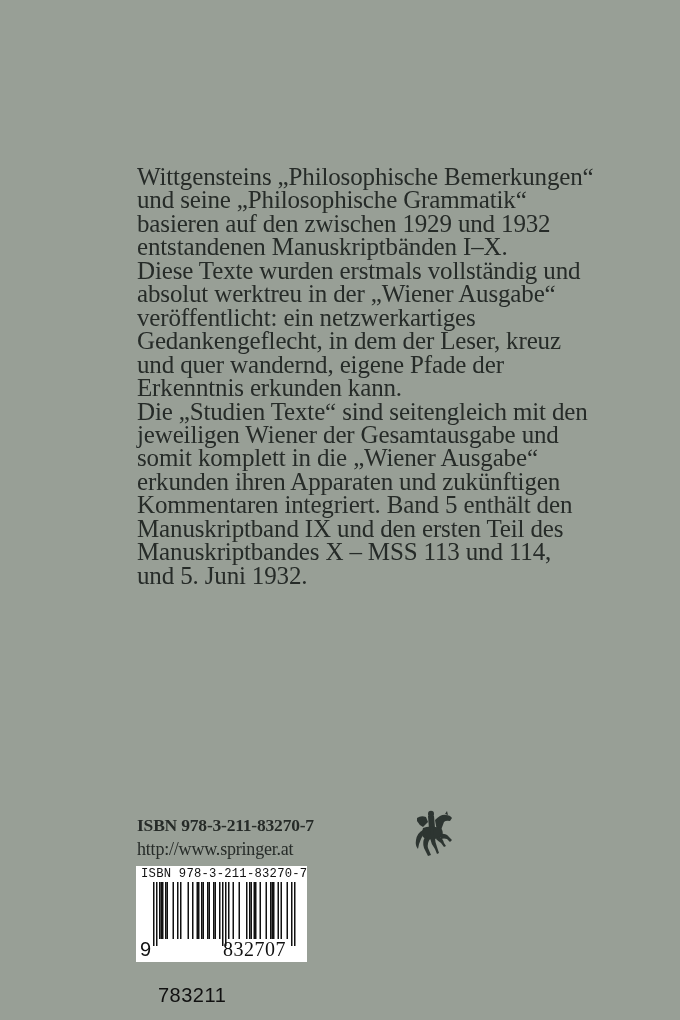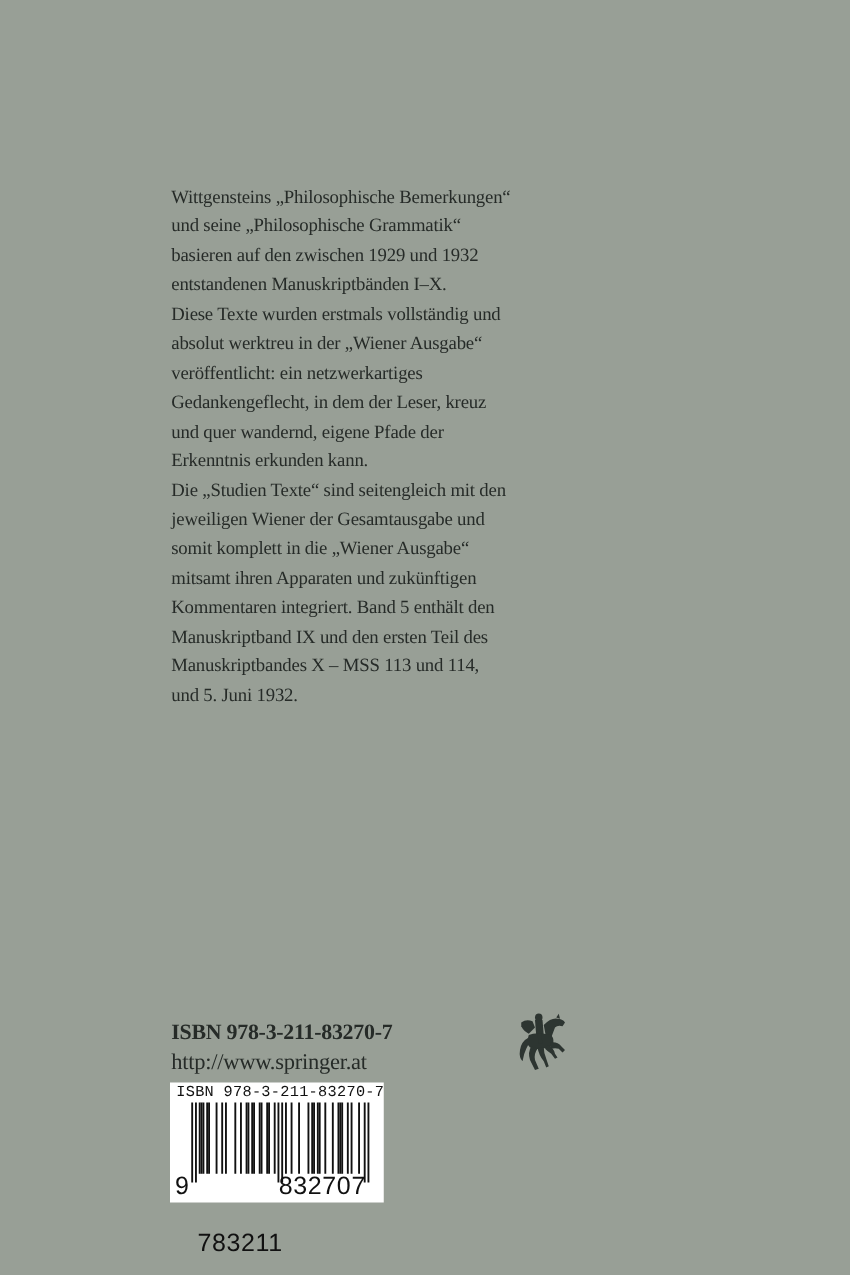--- a/index.html
+++ b/index.html
@@ -15,24 +15,24 @@
     }
     .back-cover {
       position: absolute;
       left: 0; top: 0;
       width: 680px; height: 1020px;
       background: #989f96;
     }
     .blurb {
       position: absolute;
       left: 137px;
-      top: 147px;
+      top: 165px;
       width: 420px;
       font-family: "Liberation Serif", "DejaVu Serif", serif;
-      font-size: 15px;
+      font-size: 25px;
       line-height: 23.45px;
       color: #262b28;
       letter-spacing: -0.15px;
     }
     .blurb .line {
       display: block;
       white-space: nowrap;
     }
     .isbn-text {
       position: absolute;
@@ -91,42 +91,42 @@
       top: 73px;
       font-family: "Liberation Sans", "DejaVu Sans", sans-serif;
       font-size: 20px;
       color: #111;
       line-height: 20px;
       white-space: nowrap;
       letter-spacing: 0.5px;
     }
     .barcode .d-first { left: 4px; }
     .barcode .d-left { left: 22px; margin-top: 46px; }
-    .barcode .d-right { left: 87px; }
+    .barcode .d-right { left: 87px; font-family: Liberation Serif, serif; }
   </style>
 </head>
 <body>
 
 <div class="back-cover">
 
   <div class="blurb">
     <span class="line">Wittgensteins „Philosophische Bemerkungen“</span>
     <span class="line">und seine „Philosophische Grammatik“</span>
     <span class="line">basieren auf den zwischen 1929 und 1932</span>
     <span class="line">entstandenen Manuskriptbänden I–X.</span>
     <span class="line">Diese Texte wurden erstmals vollständig und</span>
     <span class="line">absolut werktreu in der „Wiener Ausgabe“</span>
     <span class="line">veröffentlicht: ein netzwerkartiges</span>
     <span class="line">Gedankengeflecht, in dem der Leser, kreuz</span>
     <span class="line">und quer wandernd, eigene Pfade der</span>
     <span class="line">Erkenntnis erkunden kann.</span>
     <span class="line">Die „Studien Texte“ sind seitengleich mit den</span>
     <span class="line">jeweiligen Wiener der Gesamtausgabe und</span>
     <span class="line">somit komplett in die „Wiener Ausgabe“</span>
-    <span class="line">mitsamt ihren Apparaten und zukünftigen</span>
+    <span class="line">erkunden ihren Apparaten und zukünftigen</span>
     <span class="line">Kommentaren integriert. Band 5 enthält den</span>
     <span class="line">Manuskriptband IX und den ersten Teil des</span>
     <span class="line">Manuskriptbandes X – MSS 113 und 114,</span>
     <span class="line">und 5. Juni 1932.</span>
   </div>
 
   <div class="isbn-text">ISBN 978-3-211-83270-7</div>
   <div class="url-text">http://www.springer.at</div>
 
   <div class="logo">

